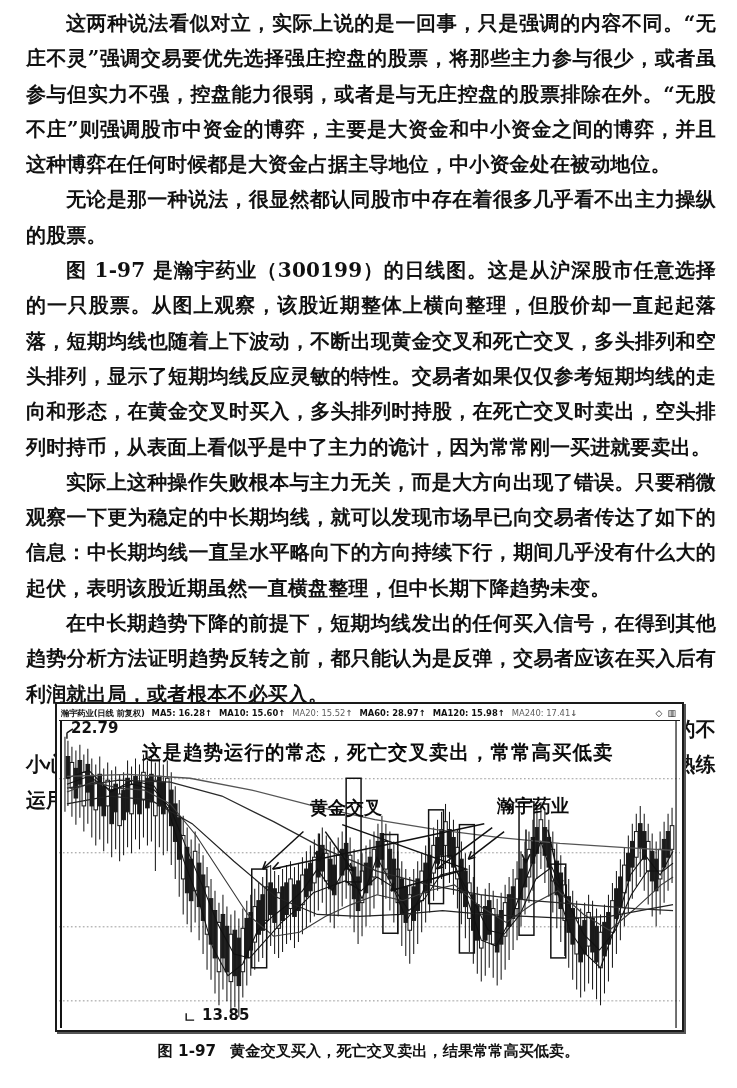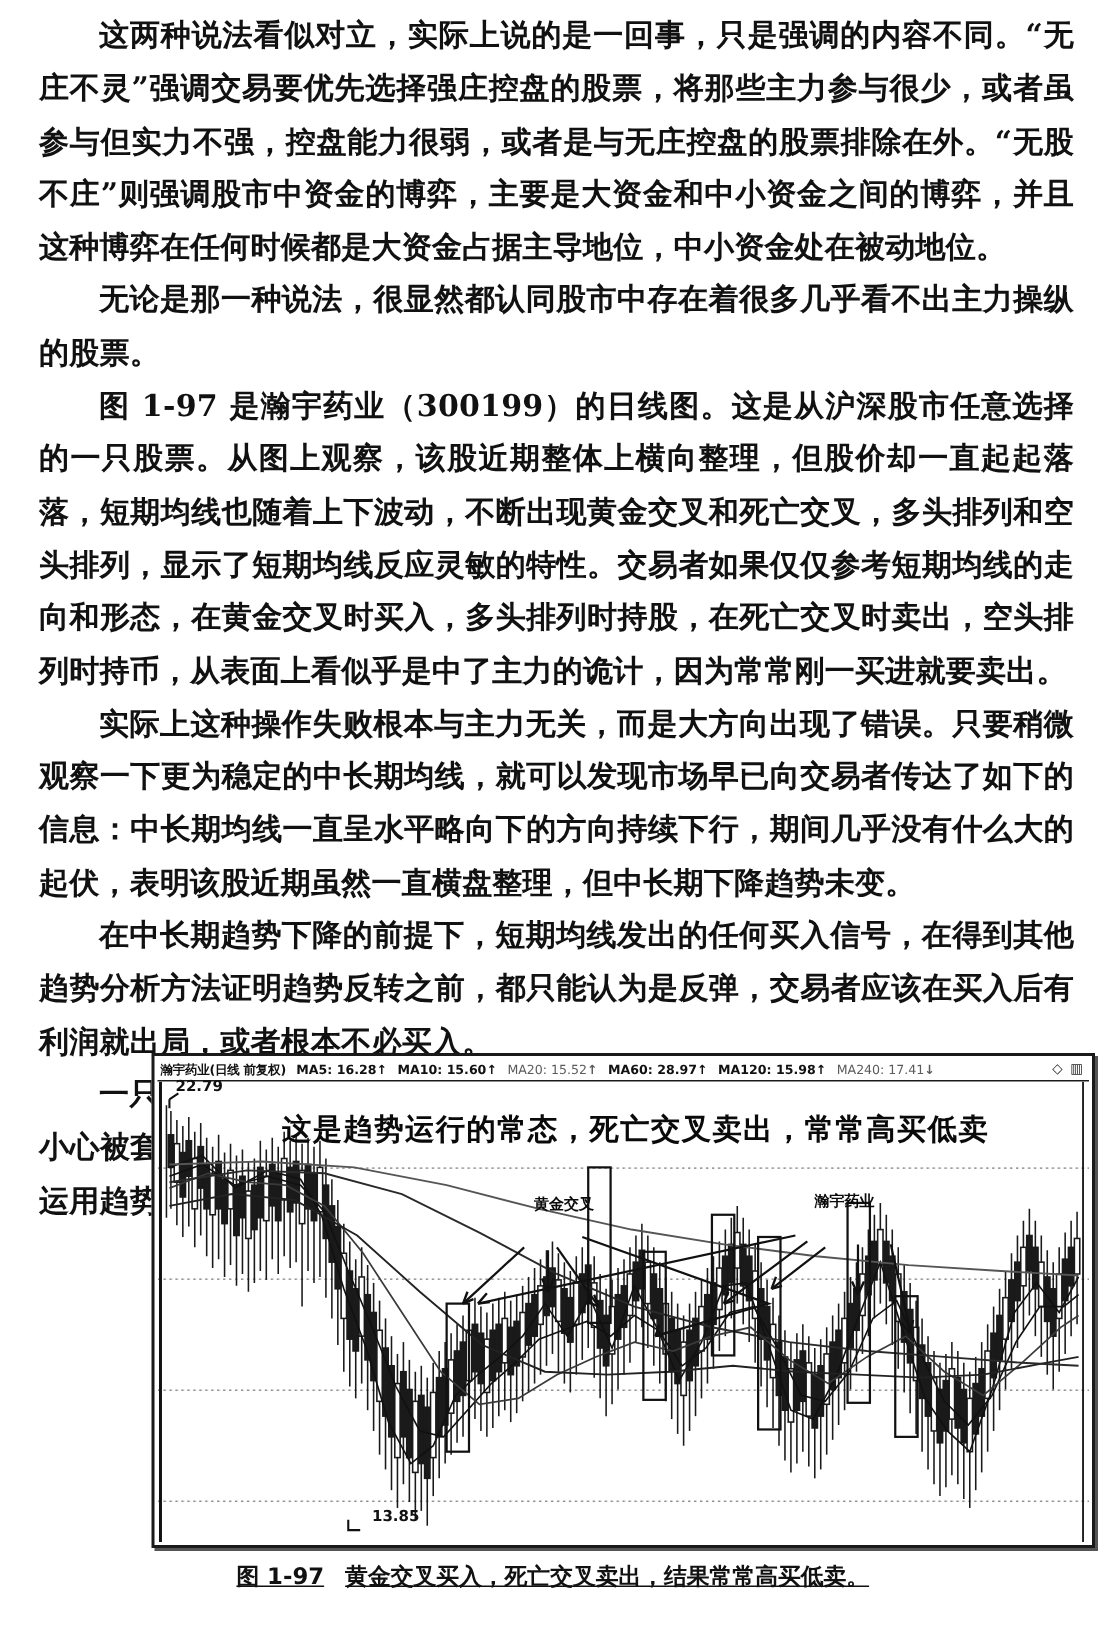--- a/index.html
+++ b/index.html
@@ -52,21 +52,20 @@
   }
   .chart-frame {
     position: absolute;
     left: 0; top: 0;
     width: 100%;
     height: 100%;
     border: 2px solid #1a1a1a;
     box-sizing: border-box;
     background: #ffffff;
     box-shadow: 2px 2px 0 #555;
-    margin-left: 46px;
   }
   .chart-header {
     position: absolute;
     left: 2px; top: 2px;
     right: 2px;
     height: 15px;
     border-bottom: 1px solid #1a1a1a;
     display: flex;
     align-items: center;
     font-family: "DejaVu Sans", "Liberation Sans", sans-serif;
@@ -111,52 +110,51 @@
     font-family: "DejaVu Sans", "Liberation Sans", sans-serif;
     font-size: 19.5px;
     font-weight: bold;
     letter-spacing: 1px;
     color: #0a0a0a;
     white-space: nowrap;
   }
   .ann-label {
     position: absolute;
     font-family: "DejaVu Sans", "Liberation Sans", sans-serif;
-    font-size: 10px;
+    font-size: 18px;
     font-weight: bold;
     color: #0a0a0a;
     white-space: nowrap;
   }
   .ann-golden { left: 253px; top: 92px; }
   .ann-death  { left: 440px; top: 90px; }
 
   .price-label {
     position: absolute;
     font-family: "DejaVu Sans", "Liberation Sans", sans-serif;
-    font-size: 10px;
+    font-size: 15px;
     font-weight: bold;
     color: #111;
     white-space: nowrap;
   }
   .price-high { left: 14px; top: 15px; }
   .price-low  { left: 145px; top: 302px; }
 
   
   .caption {
     position: absolute;
     left: 0;
     top: 1040px;
     width: 737px;
     text-align: center;
     font-family: "DejaVu Sans", "Liberation Sans", sans-serif;
     font-size: 15.2px;
     font-weight: bold;
     line-height: 23px;
     color: #111;
-    text-decoration: underline;
   }
   .caption .cap-line { display: block; }
   .cap-gap { display: inline-block; width: 14px; }
 </style>
 </head>
 <body>
 
 <div class="page">
 
   <div class="prose">

